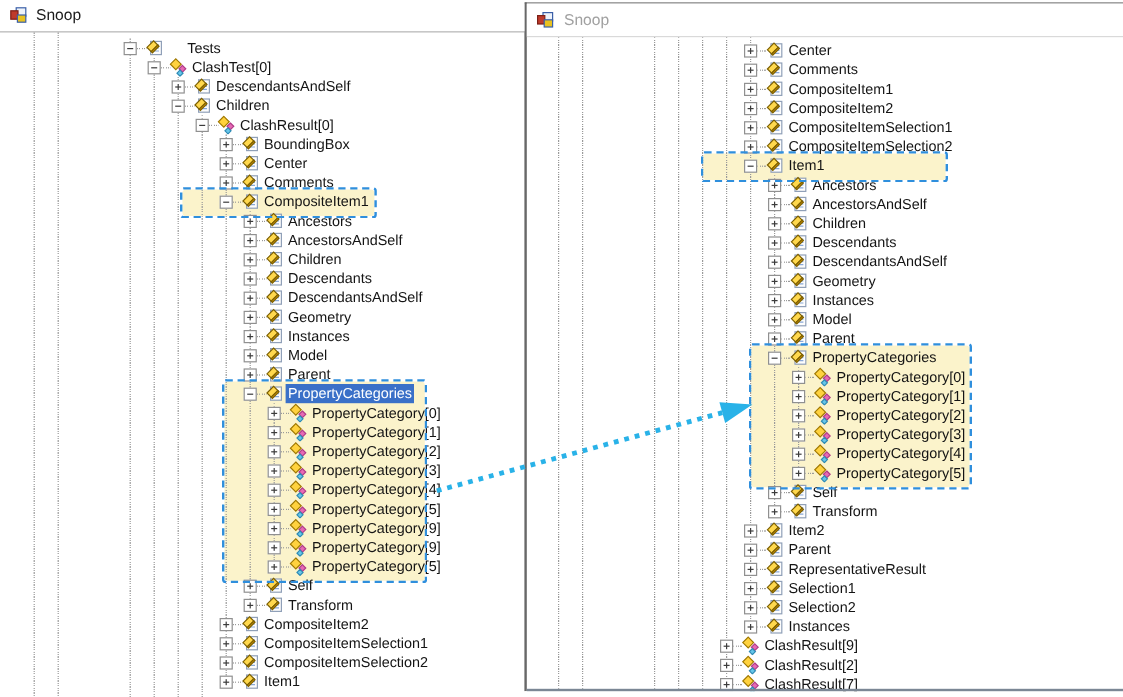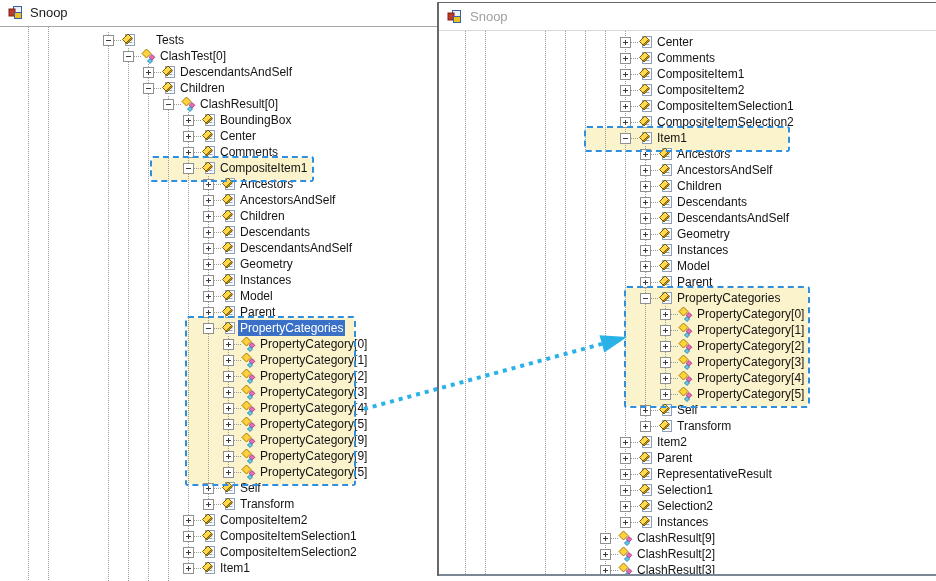--- a/index.html
+++ b/index.html
@@ -876,21 +876,21 @@
     <div class="hstub" style="left: 611px; top: 570px; width: 8px;"></div>
     <div class="exp collapsed" style="left: 600px; top: 565px;">
       <div class="hb"></div>
       <div class="vb"></div>
     </div>
     <div class="node-icon" style="left: 618px; top: 562px;"><svg width="16" height="16" viewBox="0 0 16 16">
         <polygon points="5.5,1 10,5.5 5.5,10 1,5.5" fill="#ffd23e" stroke="#a07800"></polygon>
         <polygon points="11,6.5 13.8,9.3 11,12.1 8.2,9.3" fill="#e66ab4" stroke="#b03c88"></polygon>
         <polygon points="9,10.5 11.5,13 9,15.5 6.5,13" fill="#66c6ea" stroke="#2e8ab4"></polygon>
       </svg></div>
-    <div class="node-label" style="left: 635px; top: 562px;">ClashResult[3]</div>
+    <div class="node-label" style="left: 635px; top: 562px;">ClashResult[7]</div>
     <div class="hl-border" style="left: 584px; top: 126px; width: 202px; height: 22px; border-color: rgb(47, 143, 221);"></div>
     <div class="hl-border" style="left: 624px; top: 286px; width: 182px; height: 118px; border-color: rgb(47, 143, 221);"></div>
   </div>
 
 <svg id="arrow-layer" width="936" height="581" viewBox="0 0 936 581">
     <line x1="364" y1="409" x2="601.9" y2="343.9" stroke="#29b2e8" stroke-width="4" stroke-dasharray="4 5"></line>
     <polygon points="627,337 604.3,352.5 599.5,335.2" fill="#29b2e8"></polygon>
   </svg>
 
 </body></html>

